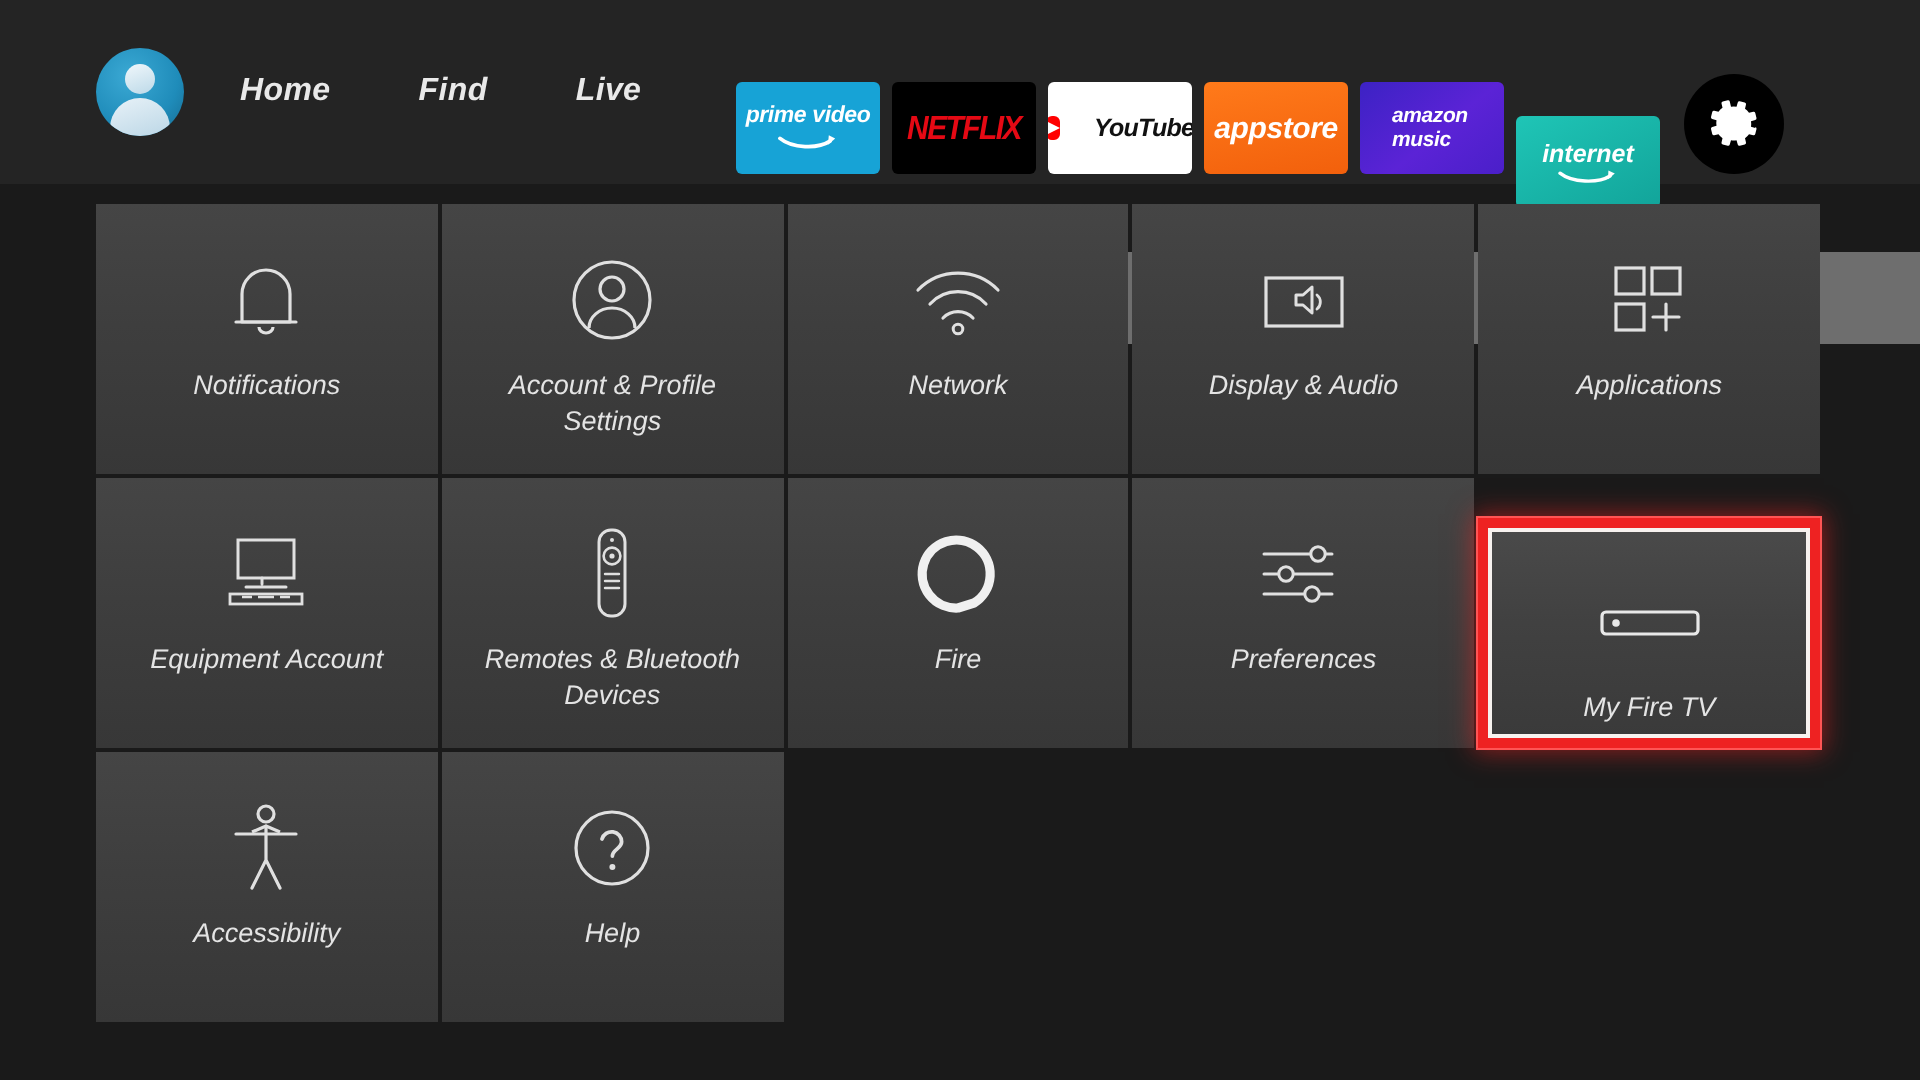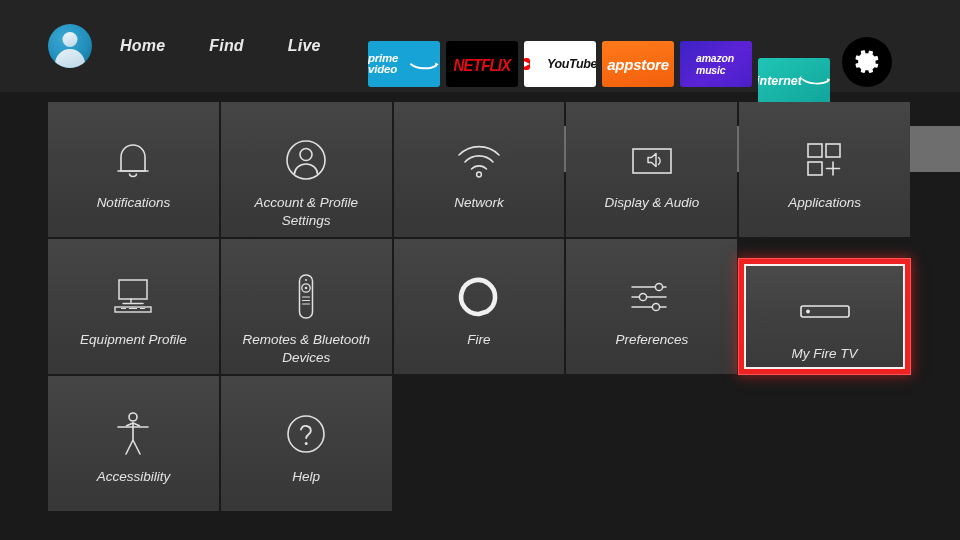--- a/index.html
+++ b/index.html
@@ -38,41 +38,41 @@
     color:#e9e9e9; font-size:16px; font-weight:bold; letter-spacing:.2px;
     margin-right:44px; cursor:pointer;
   }
 
   .apps { position:absolute; left:368px; top:24px; display:flex; align-items:center; gap:6px; }
   .apptile {
     width:72px; height:46px; border-radius:3px;
     display:flex; align-items:center; justify-content:center;
     overflow:hidden; cursor:pointer; position:relative;
   }
-  .apptile.prime { background:#17a3d6; flex-direction:row; }
+  .apptile.prime { background:#17a3d6; flex-direction:column; }
   .apptile.prime .pt { color:#fff; font-size:11.5px; font-weight:bold; line-height:1; letter-spacing:-.2px; }
   .apptile.prime .swoosh { margin-top:2px; }
   .apptile.netflix { background:#000000; }
   .apptile.netflix .nt { color:#e50914; font-size:15px; font-weight:bold; letter-spacing:-.8px; transform:scaleY(1.12); }
   .apptile.youtube { background:#ffffff; gap:17px; }
   .apptile.youtube .ybtn {
     width:17px; height:12px; background:#ff0000; border-radius:3px;
     display:flex; align-items:center; justify-content:center;
   }
   .apptile.youtube .ytri {
     width:0; height:0; border-left:6px solid #fff;
     border-top:3.5px solid transparent; border-bottom:3.5px solid transparent;
     margin-left:1px;
   }
   .apptile.youtube .yt { color:#111; font-size:12.5px; font-weight:bold; letter-spacing:-.4px; }
   .apptile.appstore { background:linear-gradient(170deg,#ff7a1a,#f2600c); }
   .apptile.appstore .at { color:#fff; font-size:15px; font-weight:bold; letter-spacing:-.2px; }
   .apptile.music { background:linear-gradient(140deg,#3c22c4,#5b23d6 55%,#4a1fc9); flex-direction:column; }
   .apptile.music .mt { color:#fff; font-size:10.5px; font-weight:bold; letter-spacing:-.2px;padding-left:16px; }
-  .apptile.internet { background:linear-gradient(150deg,#1fc5b6,#12a49a); flex-direction:row;margin-top:34px; }
+  .apptile.internet { background:linear-gradient(150deg,#1fc5b6,#12a49a); flex-direction:column;margin-top:34px; }
   .apptile.internet .it { color:#fff; font-size:12.5px; font-weight:bold; }
   .apptile.grid { background:#6e6e6e; }
   .gearbtn {
     width:50px; height:50px; border-radius:50%; background:#000;
     display:flex; align-items:center; justify-content:center;
     margin-left:6px; cursor:pointer; position:relative; top:-2px;
   }
 
   
   .grid {
@@ -80,21 +80,21 @@
     width:862px;
     display:grid;
     grid-template-columns:repeat(5, 1fr);
     grid-auto-rows:135px;
     gap:2px 2px;
   }
   .tile {
     position:relative;
     background:linear-gradient(180deg,#454545 0%,#3e3e3e 45%,#373737 100%);
     display:flex; flex-direction:column; align-items:center; justify-content:flex-start;
-    padding-top:34px; cursor:pointer;
+    padding-top:24px; cursor:pointer;
   }
   .tile .ico { height:48px; display:flex; align-items:center; justify-content:center; }
   .tile .lbl {
     margin-top:10px; color:#e4e4e4; font-size:13.5px; text-align:center;
     line-height:1.32; max-width:150px;
   }
   .tile.selected {
     border:5px solid #ee2222;
     box-shadow:0 0 0 1px #ff5555, inset 0 0 0 2px #f7f2ef, 0 0 12px 2px rgba(238,34,34,.55);
     background:linear-gradient(180deg,#4a4a4a 0%,#414141 45%,#3a3a3a 100%);
@@ -241,21 +241,21 @@
 
     <div class="tile">
       <div class="ico">
         <svg width="56" height="44" viewBox="0 0 56 44">
           <rect x="14" y="5" width="28" height="19" fill="none" stroke="#e0e0e0" stroke-width="1.5"></rect>
           <path d="M26 24 v3 M18 28.5 H38" stroke="#e0e0e0" stroke-width="1.5" stroke-linecap="round"></path>
           <rect x="10" y="32" width="36" height="5" fill="none" stroke="#e0e0e0" stroke-width="1.4"></rect>
           <path d="M16 33.5 h5 M24 33.5 h8 M35 33.5 h5" stroke="#e0e0e0" stroke-width="1.2"></path>
         </svg>
       </div>
-      <div class="lbl">Equipment Profile</div>
+      <div class="lbl">Equipment Account</div>
     </div>
 
     <div class="tile">
       <div class="ico">
         <svg width="26" height="48" viewBox="0 0 26 48">
           <rect x="6.5" y="2" width="13" height="43" rx="6" fill="none" stroke="#e0e0e0" stroke-width="1.5"></rect>
           <circle cx="13" cy="15" r="4.2" fill="none" stroke="#e0e0e0" stroke-width="1.3"></circle>
           <circle cx="13" cy="15" r="1.3" fill="#e0e0e0"></circle>
           <circle cx="13" cy="7" r="1" fill="#e0e0e0"></circle>
           <path d="M9.5 24 h7 M9.5 27.5 h7 M9.5 31 h7" stroke="#e0e0e0" stroke-width="1.2" stroke-linecap="round"></path>

